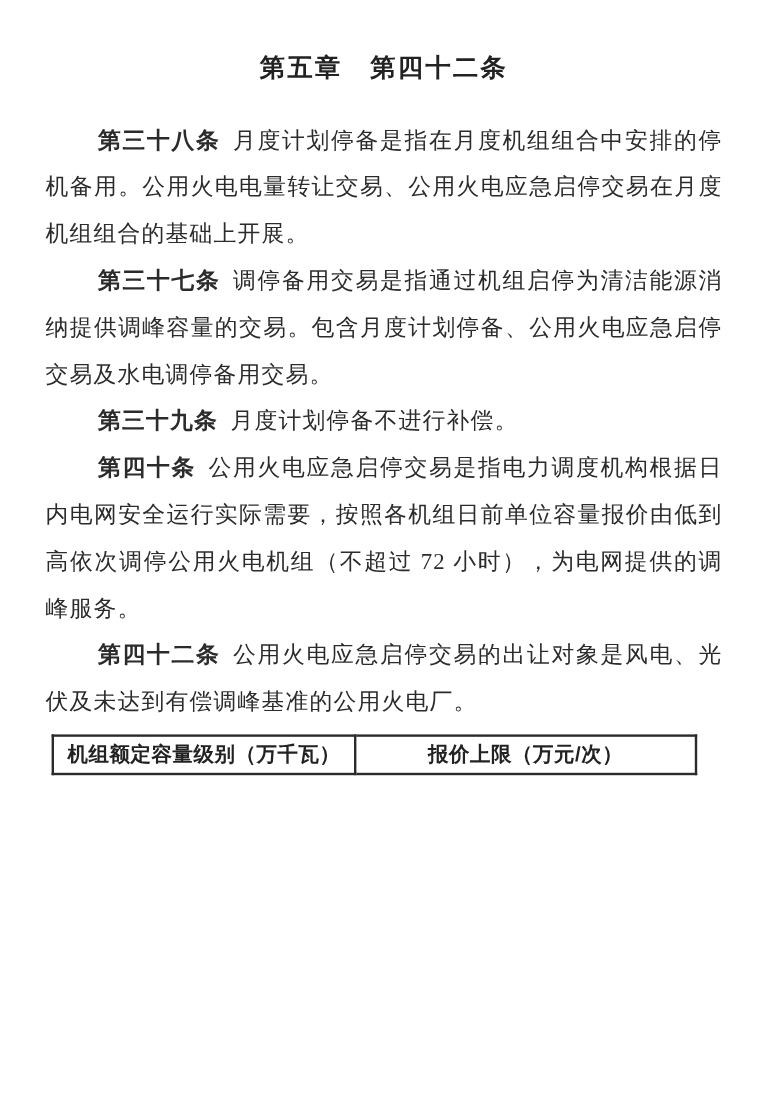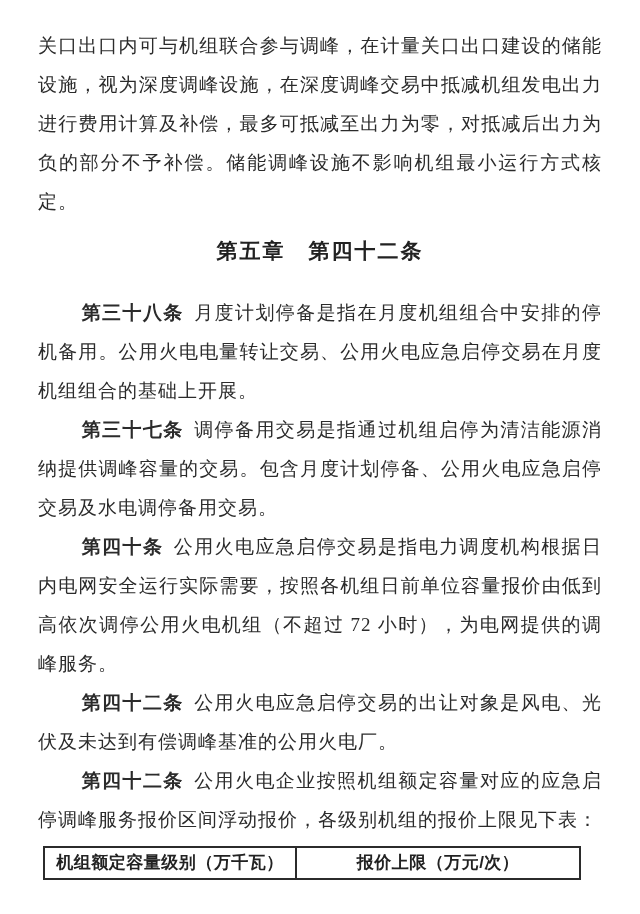--- a/index.html
+++ b/index.html
@@ -64,44 +64,43 @@
     color: #222222;
   }
   .col-capacity { width: 47%; }
   .col-price { width: 53%; }
 </style>
 </head>
 <body>
 
 <div class="page">
 
-  <p class="body-text continuation">关口出口内可与机组联合参与调峰，在计量关口出口建设的储能设施，视为深度调峰设施，在深度调峰交易中抵减机组发电出力进行费用计算及补偿，最多可抵减至出力为零，对抵减后出力为负的部分不予补偿。储能调峰设施不影响机组最小运行方式核定。</p>
 
   <h2 class="chapter-title">第五章　第四十二条</h2>
 
   <p class="body-text article">
     <span class="article-number">第三十八条</span><span>月度计划停备是指在月度机组组合中安排的停机备用。公用火电电量转让交易、公用火电应急启停交易在月度机组组合的基础上开展。</span>
   </p>
 
   <p class="body-text article">
     <span class="article-number">第三十七条</span><span>调停备用交易是指通过机组启停为清洁能源消纳提供调峰容量的交易。包含月度计划停备、公用火电应急启停交易及水电调停备用交易。</span>
   </p>
 
+  <p class="body-text article">
+    <span class="article-number">第三十九条</span><span>月度计划停备不进行补偿。</span>
+  </p>
 
   <p class="body-text article">
     <span class="article-number">第四十条</span><span>公用火电应急启停交易是指电力调度机构根据日内电网安全运行实际需要，按照各机组日前单位容量报价由低到高依次调停公用火电机组（不超过 72 小时），为电网提供的调峰服务。</span>
   </p>
 
   <p class="body-text article">
     <span class="article-number">第四十二条</span><span>公用火电应急启停交易的出让对象是风电、光伏及未达到有偿调峰基准的公用火电厂。</span>
   </p>
 
-  <p class="body-text article">
-    <span class="article-number">第四十二条</span><span>公用火电企业按照机组额定容量对应的应急启停调峰服务报价区间浮动报价，各级别机组的报价上限见下表：</span>
-  </p>
 
   <table class="rate-table">
     <tbody>
       <tr>
         <th class="col-capacity">机组额定容量级别（万千瓦）</th>
         <th class="col-price">报价上限（万元/次）</th>
       </tr>
     </tbody>
   </table>
 

